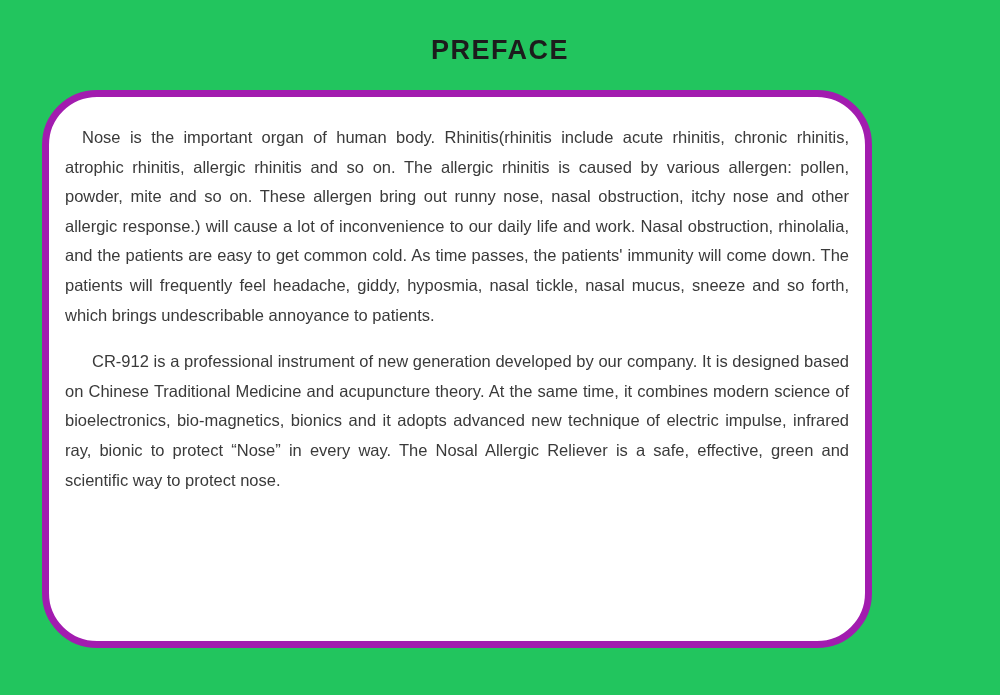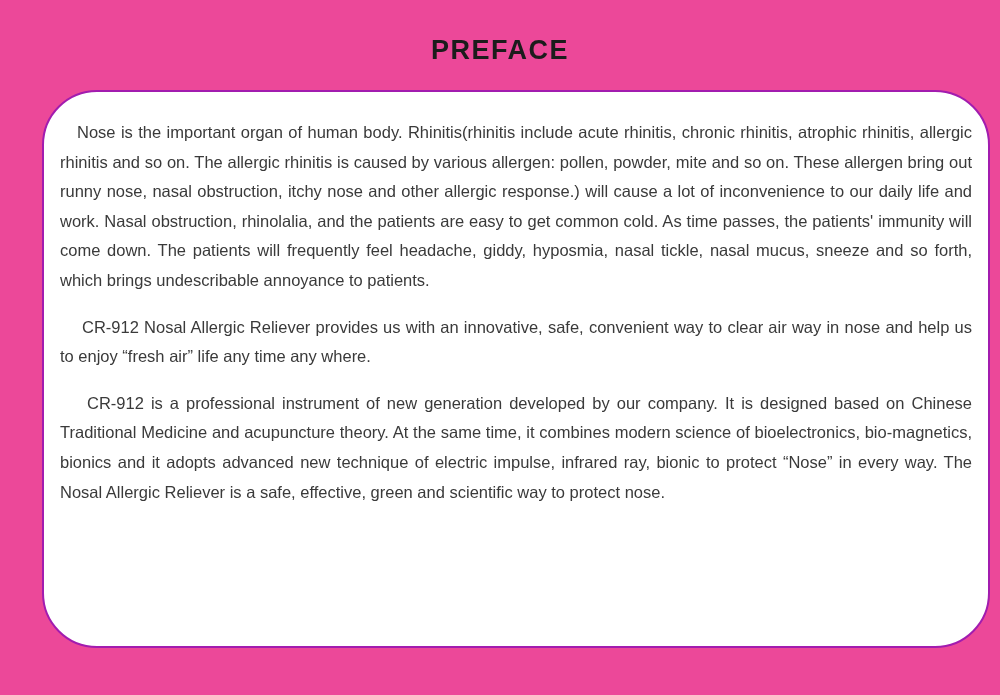--- a/index.html
+++ b/index.html
@@ -5,43 +5,43 @@
   html, body {
     margin: 0;
     padding: 0;
     background: #ffffff;
     font-family: "Liberation Sans", sans-serif;
   }
   .page {
     position: relative;
     width: 1000px;
     height: 695px;
-    background: #ec4899;
+    background: #22c55e;
     overflow: hidden;
   }
   .title {
     position: absolute;
     top: 35px;
     left: 0;
     width: 100%;
     margin: 0;
     text-align: center;
     font-size: 27px;
     font-weight: 900;
     letter-spacing: 1.5px;
     color: #1c1c1c;
   }
   .content-box {
     position: absolute;
     left: 42px;
     top: 90px;
-    width: 948px;
+    width: 830px;
     height: 558px;
     box-sizing: border-box;
-    border: 2px solid #a21caf;
+    border: 7px solid #a21caf;
     border-radius: 55px;
     padding: 26px 16px 0 16px;
     background: #ffffff;
   }
   .para {
     margin: 0 0 17px 0;
     font-size: 16.5px;
     line-height: 29.6px;
     color: #3a3a3a;
     text-align: justify;
@@ -52,16 +52,15 @@
   .indent-3 { text-indent: 27px; }
 </style>
 </head>
 <body>
 
 <div class="page">
   <h1 class="title">PREFACE</h1>
 
   <div class="content-box">
     <p class="para indent-1">Nose is the important organ of human body. Rhinitis(rhinitis include acute rhinitis, chronic rhinitis, atrophic rhinitis, allergic rhinitis and so on. The allergic rhinitis is caused by various allergen: pollen, powder, mite and so on. These allergen bring out runny nose, nasal obstruction, itchy nose and other allergic response.) will cause a lot of inconvenience to our daily life and work. Nasal obstruction, rhinolalia, and the patients are easy to get common cold. As time passes, the patients' immunity will come down. The patients will frequently feel headache, giddy, hyposmia, nasal tickle, nasal mucus, sneeze and so forth, which brings undescribable annoyance to patients.</p>
-    <p class="para indent-2">CR-912 Nosal Allergic Reliever provides us with an innovative, safe, convenient way to clear air way in nose and help us to enjoy “fresh air” life any time any where.</p>
     <p class="para indent-3">CR-912 is a professional instrument of new generation developed by our company. It is designed based on Chinese Traditional Medicine and acupuncture theory. At the same time, it combines modern science of bioelectronics, bio-magnetics, bionics and it adopts advanced new technique of electric impulse, infrared ray, bionic to protect “Nose” in every way. The Nosal Allergic Reliever is a safe, effective, green and scientific way to protect nose.</p>
   </div>
 </div>
 
 </body></html>

